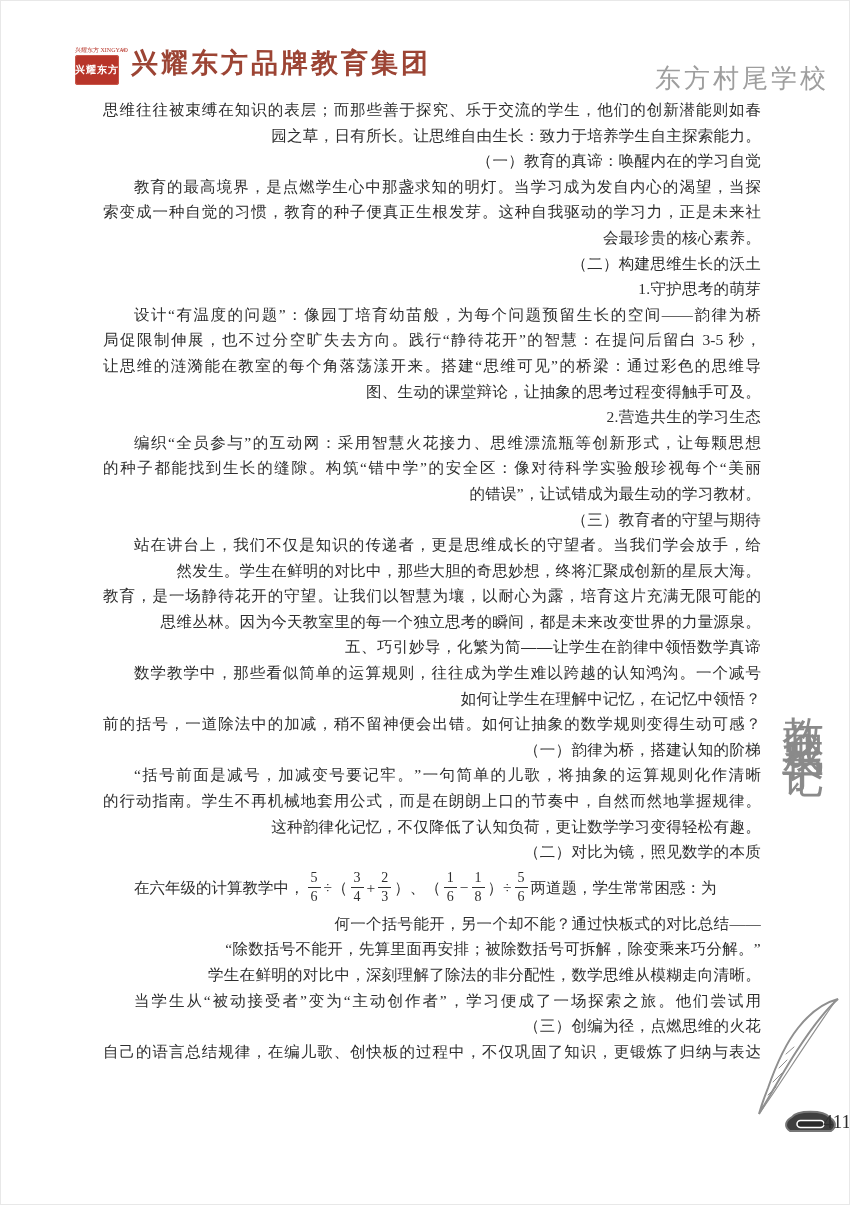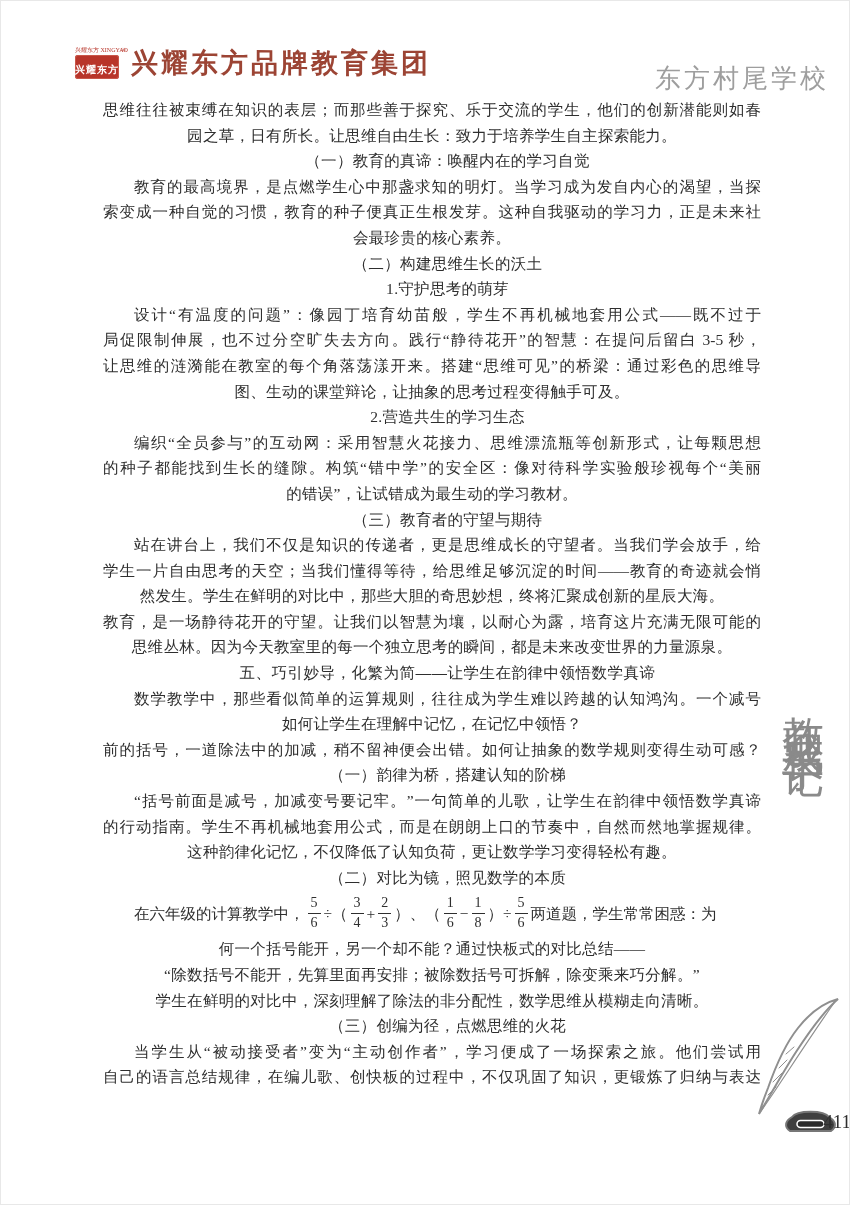--- a/index.html
+++ b/index.html
@@ -6,37 +6,37 @@
   .page{
     position:relative;width:850px;height:1205px;background:#ffffff;
     font-family:"Liberation Serif","DejaVu Serif",serif;color:#2e2e2e;
     overflow:hidden;border:1px solid #e8e8e8;box-sizing:border-box;margin:0 auto;
   }
   
   .header{position:absolute;top:44px;left:74px;right:20px;height:50px;}
   .logo{position:absolute;left:0;top:2px;width:50px;height:44px;}
   .logo-small{font-size:6px;line-height:7px;color:#b8352a;white-space:nowrap;letter-spacing:0;}
   .seal{
-    width:44px;height:24px;background:#b8352a;border-radius:3px;margin-top:1px;
+    width:44px;height:30px;background:#b8352a;border-radius:3px;margin-top:1px;
     color:#fff;font-size:10px;line-height:30px;text-align:center;font-weight:bold;
     letter-spacing:1px;box-shadow:0 0 0 1px #c9574a inset;
   }
   .reg{position:absolute;top:-1px;left:46px;font-size:7px;color:#b8352a;}
   .brand-title{
     position:absolute;left:56px;top:0;font-size:27px;font-weight:bold;
     color:#9c4434;letter-spacing:3px;white-space:nowrap;
   }
   .school-name{
     position:absolute;right:0;top:16px;font-size:26px;color:#9e9e9e;
     letter-spacing:3px;white-space:nowrap;
   }
   
   .content{position:absolute;left:102px;top:96px;width:658px;font-size:15.5px;}
   .line{
-    height:25.6px;line-height:25.6px;white-space:nowrap;text-align:center;
+    height:25.6px;line-height:25.6px;white-space:nowrap;text-align:right;
     letter-spacing:0.3px;overflow:visible;
   }
   .line.justify{
     white-space:normal;text-align:justify;text-align-last:justify;
     letter-spacing:0;overflow:hidden;
   }
   .line.indent{text-indent:31px;}
   .line.bold{font-weight:normal;font-family:"Liberation Sans","DejaVu Sans",sans-serif;letter-spacing:0.5px;}
   .line.formula{
     height:46px;display:flex;align-items:center;white-space:nowrap;
@@ -78,40 +78,39 @@
 
   <div class="content">
       <div class="line justify">思维往往被束缚在知识的表层；而那些善于探究、乐于交流的学生，他们的创新潜能则如春</div>
       <div class="line">园之草，日有所长。让思维自由生长：致力于培养学生自主探索能力。</div>
       <div class="line indent">（一）教育的真谛：唤醒内在的学习自觉</div>
       <div class="line indent justify">教育的最高境界，是点燃学生心中那盏求知的明灯。当学习成为发自内心的渴望，当探</div>
       <div class="line justify">索变成一种自觉的习惯，教育的种子便真正生根发芽。这种自我驱动的学习力，正是未来社</div>
       <div class="line">会最珍贵的核心素养。</div>
       <div class="line indent">（二）构建思维生长的沃土</div>
       <div class="line indent">1.守护思考的萌芽</div>
-      <div class="line indent justify">设计“有温度的问题”：像园丁培育幼苗般，学生不再机械地套用公式——既不过于</div>
+      <div class="line indent justify">设计“有温度的问题”：像园丁培育幼苗般，为每个问题预留生长的空间——韵律为桥</div>
       <div class="line justify">局促限制伸展，也不过分空旷失去方向。践行“静待花开”的智慧：在提问后留白 3-5 秒，</div>
       <div class="line justify">让思维的涟漪能在教室的每个角落荡漾开来。搭建“思维可见”的桥梁：通过彩色的思维导</div>
       <div class="line">图、生动的课堂辩论，让抽象的思考过程变得触手可及。</div>
       <div class="line indent">2.营造共生的学习生态</div>
       <div class="line indent justify">编织“全员参与”的互动网：采用智慧火花接力、思维漂流瓶等创新形式，让每颗思想</div>
       <div class="line justify">的种子都能找到生长的缝隙。构筑“错中学”的安全区：像对待科学实验般珍视每个“美丽</div>
       <div class="line">的错误”，让试错成为最生动的学习教材。</div>
       <div class="line indent">（三）教育者的守望与期待</div>
       <div class="line indent justify">站在讲台上，我们不仅是知识的传递者，更是思维成长的守望者。当我们学会放手，给</div>
-      <div class="line justify">学生一片自由思考的天空；当我们懂得等待，给思维足够沉淀的时间——教育的奇迹就会悄</div>
       <div class="line">然发生。学生在鲜明的对比中，那些大胆的奇思妙想，终将汇聚成创新的星辰大海。</div>
       <div class="line justify">教育，是一场静待花开的守望。让我们以智慧为壤，以耐心为露，培育这片充满无限可能的</div>
       <div class="line">思维丛林。因为今天教室里的每一个独立思考的瞬间，都是未来改变世界的力量源泉。</div>
       <div class="line indent bold">五、巧引妙导，化繁为简——让学生在韵律中领悟数学真谛</div>
       <div class="line indent justify">数学教学中，那些看似简单的运算规则，往往成为学生难以跨越的认知鸿沟。一个减号</div>
       <div class="line">如何让学生在理解中记忆，在记忆中领悟？</div>
       <div class="line justify">前的括号，一道除法中的加减，稍不留神便会出错。如何让抽象的数学规则变得生动可感？</div>
       <div class="line indent">（一）韵律为桥，搭建认知的阶梯</div>
-      <div class="line indent justify">“括号前面是减号，加减变号要记牢。”一句简单的儿歌，让学生在韵律中领悟数学真谛</div>
+      <div class="line indent justify">“括号前面是减号，加减变号要记牢。”一句简单的儿歌，将抽象的运算规则化作清晰</div>
       <div class="line justify">的行动指南。学生不再机械地套用公式，而是在朗朗上口的节奏中，自然而然地掌握规律。</div>
       <div class="line">这种韵律化记忆，不仅降低了认知负荷，更让数学学习变得轻松有趣。</div>
       <div class="line indent">（二）对比为镜，照见数学的本质</div>
       <div class="line formula">
         <span>在六年级的计算教学中，</span>
         <span class="frac">
           <span class="num">5</span>
           <span class="den">6</span>
         </span>
         <span>÷（</span>
@@ -137,22 +136,22 @@
         <span>）÷</span>
         <span class="frac">
           <span class="num">5</span>
           <span class="den">6</span>
         </span>
         <span>两道题，学生常常困惑：为</span>
       </div>
       <div class="line">何一个括号能开，另一个却不能？通过快板式的对比总结——</div>
       <div class="line">“除数括号不能开，先算里面再安排；被除数括号可拆解，除变乘来巧分解。”</div>
       <div class="line">学生在鲜明的对比中，深刻理解了除法的非分配性，数学思维从模糊走向清晰。</div>
+      <div class="line indent justify">当学生从“被动接受者”变为“主动创作者”，学习便成了一场探索之旅。他们尝试用</div>
       <div class="line indent">（三）创编为径，点燃思维的火花</div>
-      <div class="line indent justify">当学生从“被动接受者”变为“主动创作者”，学习便成了一场探索之旅。他们尝试用</div>
       <div class="line justify">自己的语言总结规律，在编儿歌、创快板的过程中，不仅巩固了知识，更锻炼了归纳与表达</div>
     </div>
 
   <div class="calligraphy">教师成长手记</div>
 
   <svg class="quill" viewBox="0 0 95 145" xmlns="http://www.w3.org/2000/svg">
     <g fill="none" stroke="#8f8f8f" stroke-width="2" stroke-linecap="round">
       <path d="M10 120 C 22 100, 34 78, 47 58 C 60 38, 74 18, 89 5 C 74 9, 60 20, 49 34 C 37 49, 26 74, 19 94 C 15 104, 12 113, 10 120 Z"></path>
       <path d="M12 117 C 30 92, 52 56, 85 9" stroke-width="1.2"></path>
       <path d="M30 74 L 38 66 M24 88 L 33 79 M19 101 L 27 93 M37 60 L 45 53" stroke-width="1"></path>

